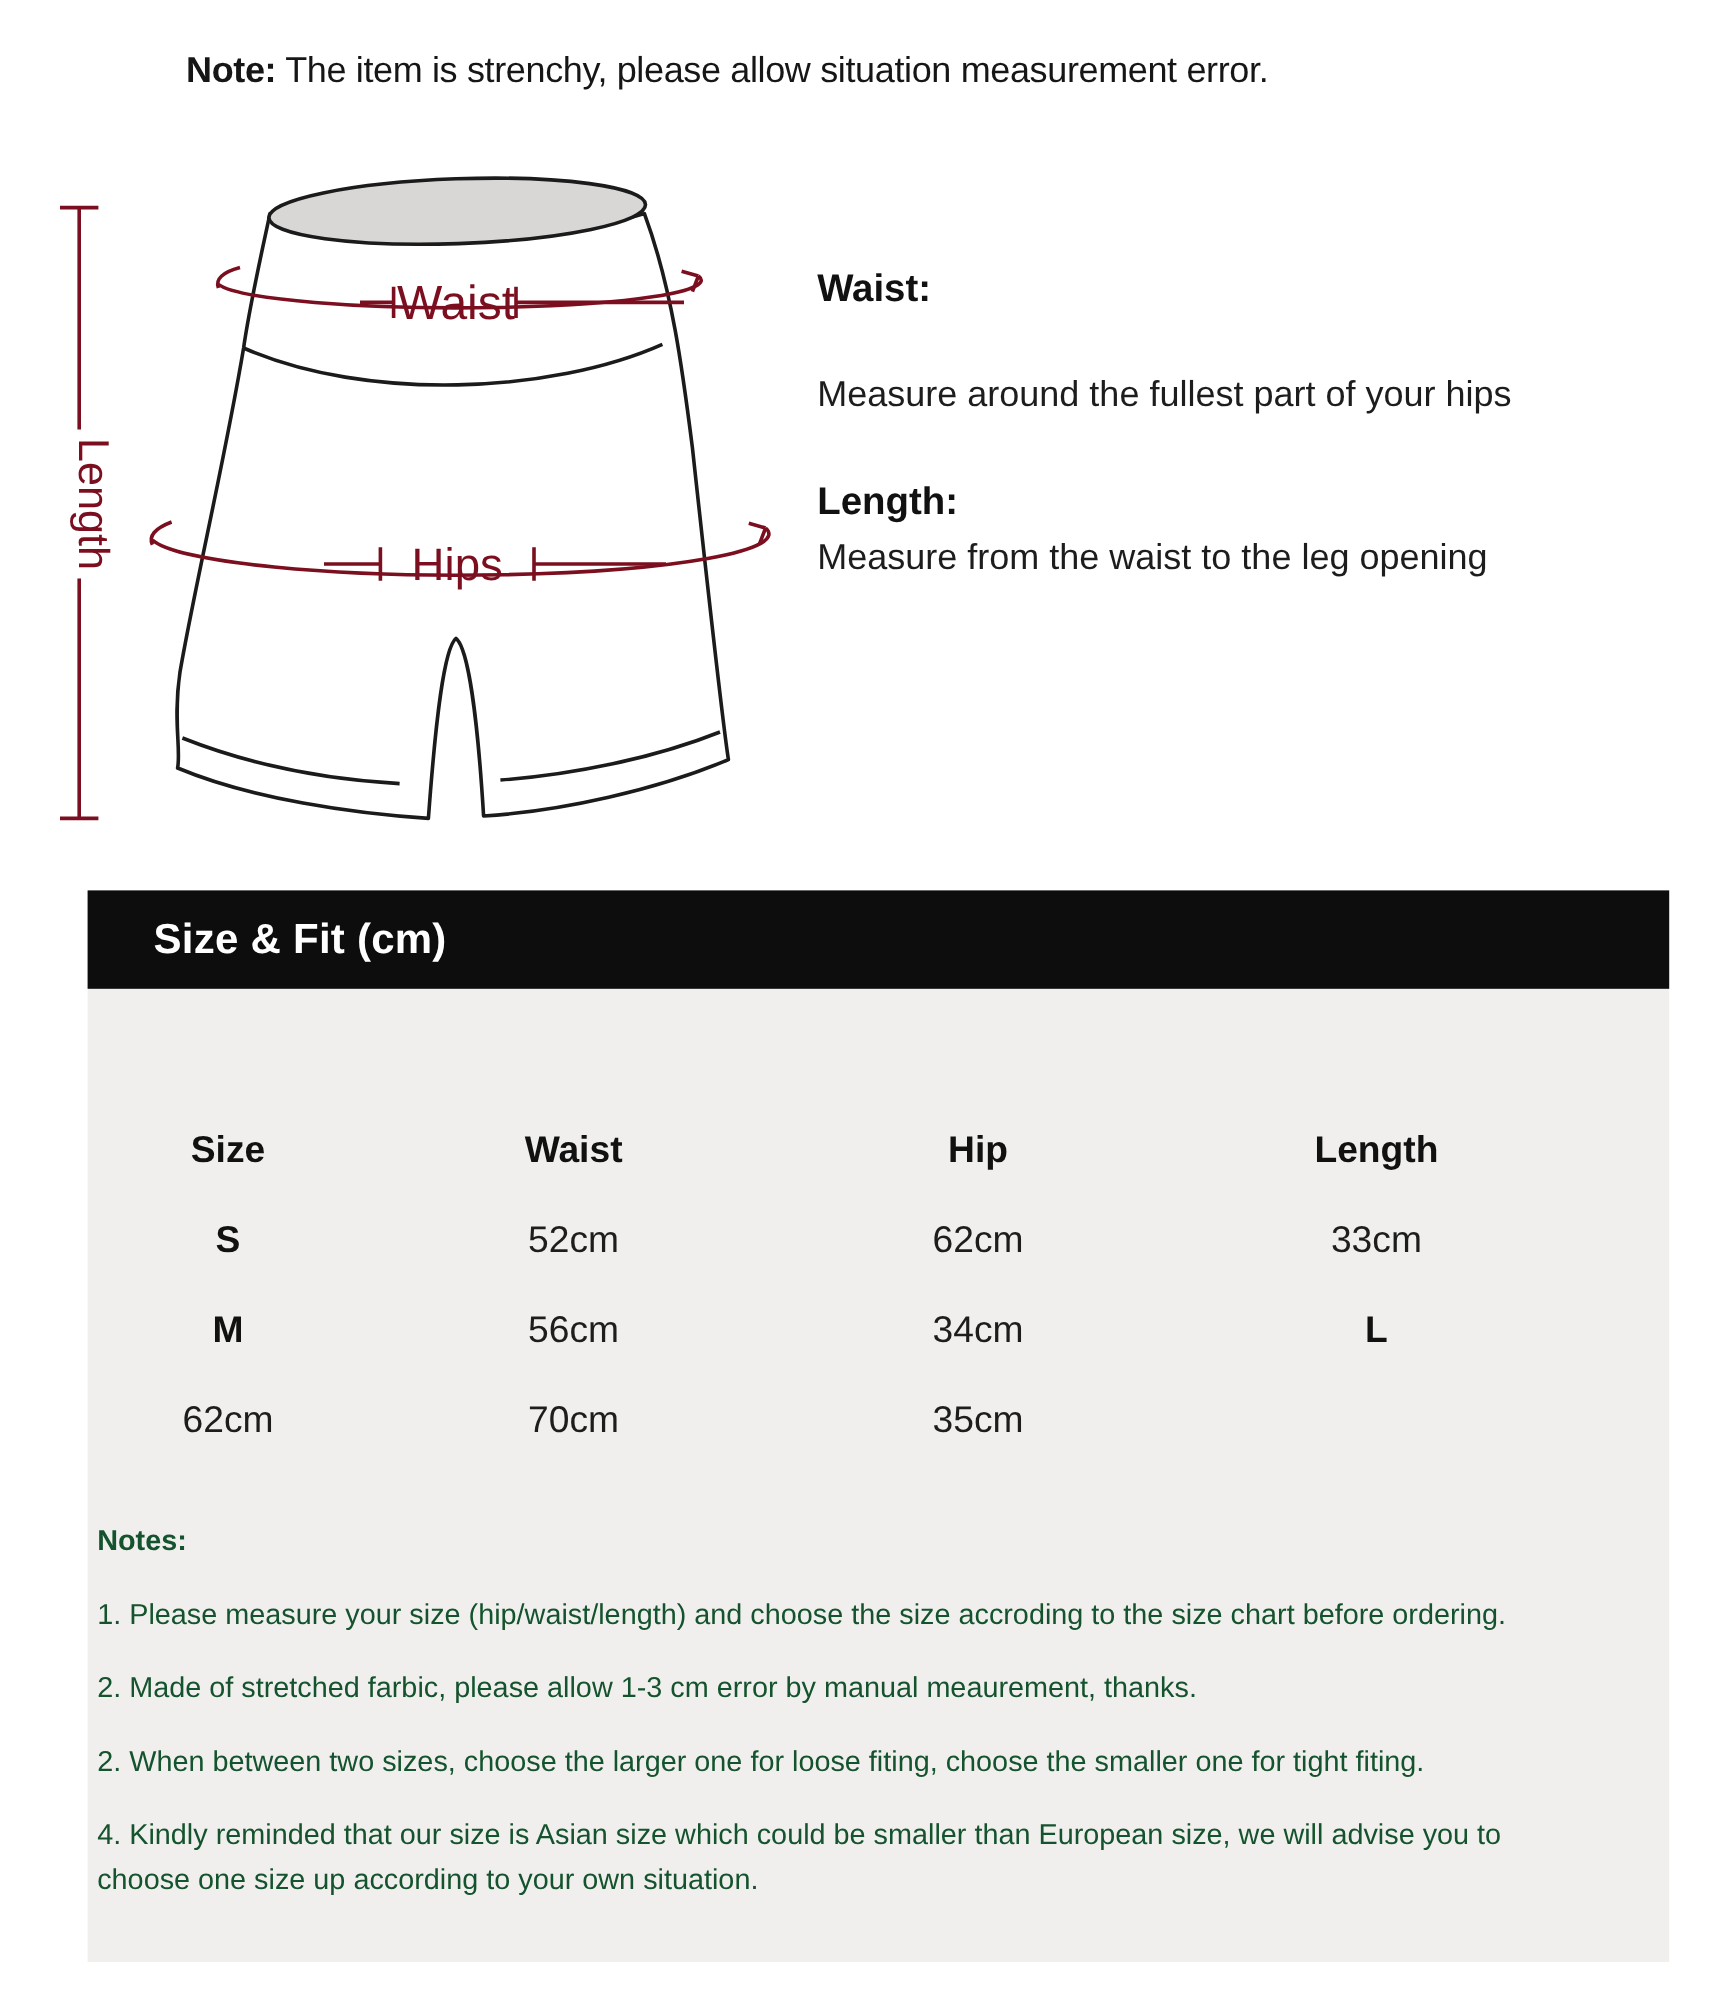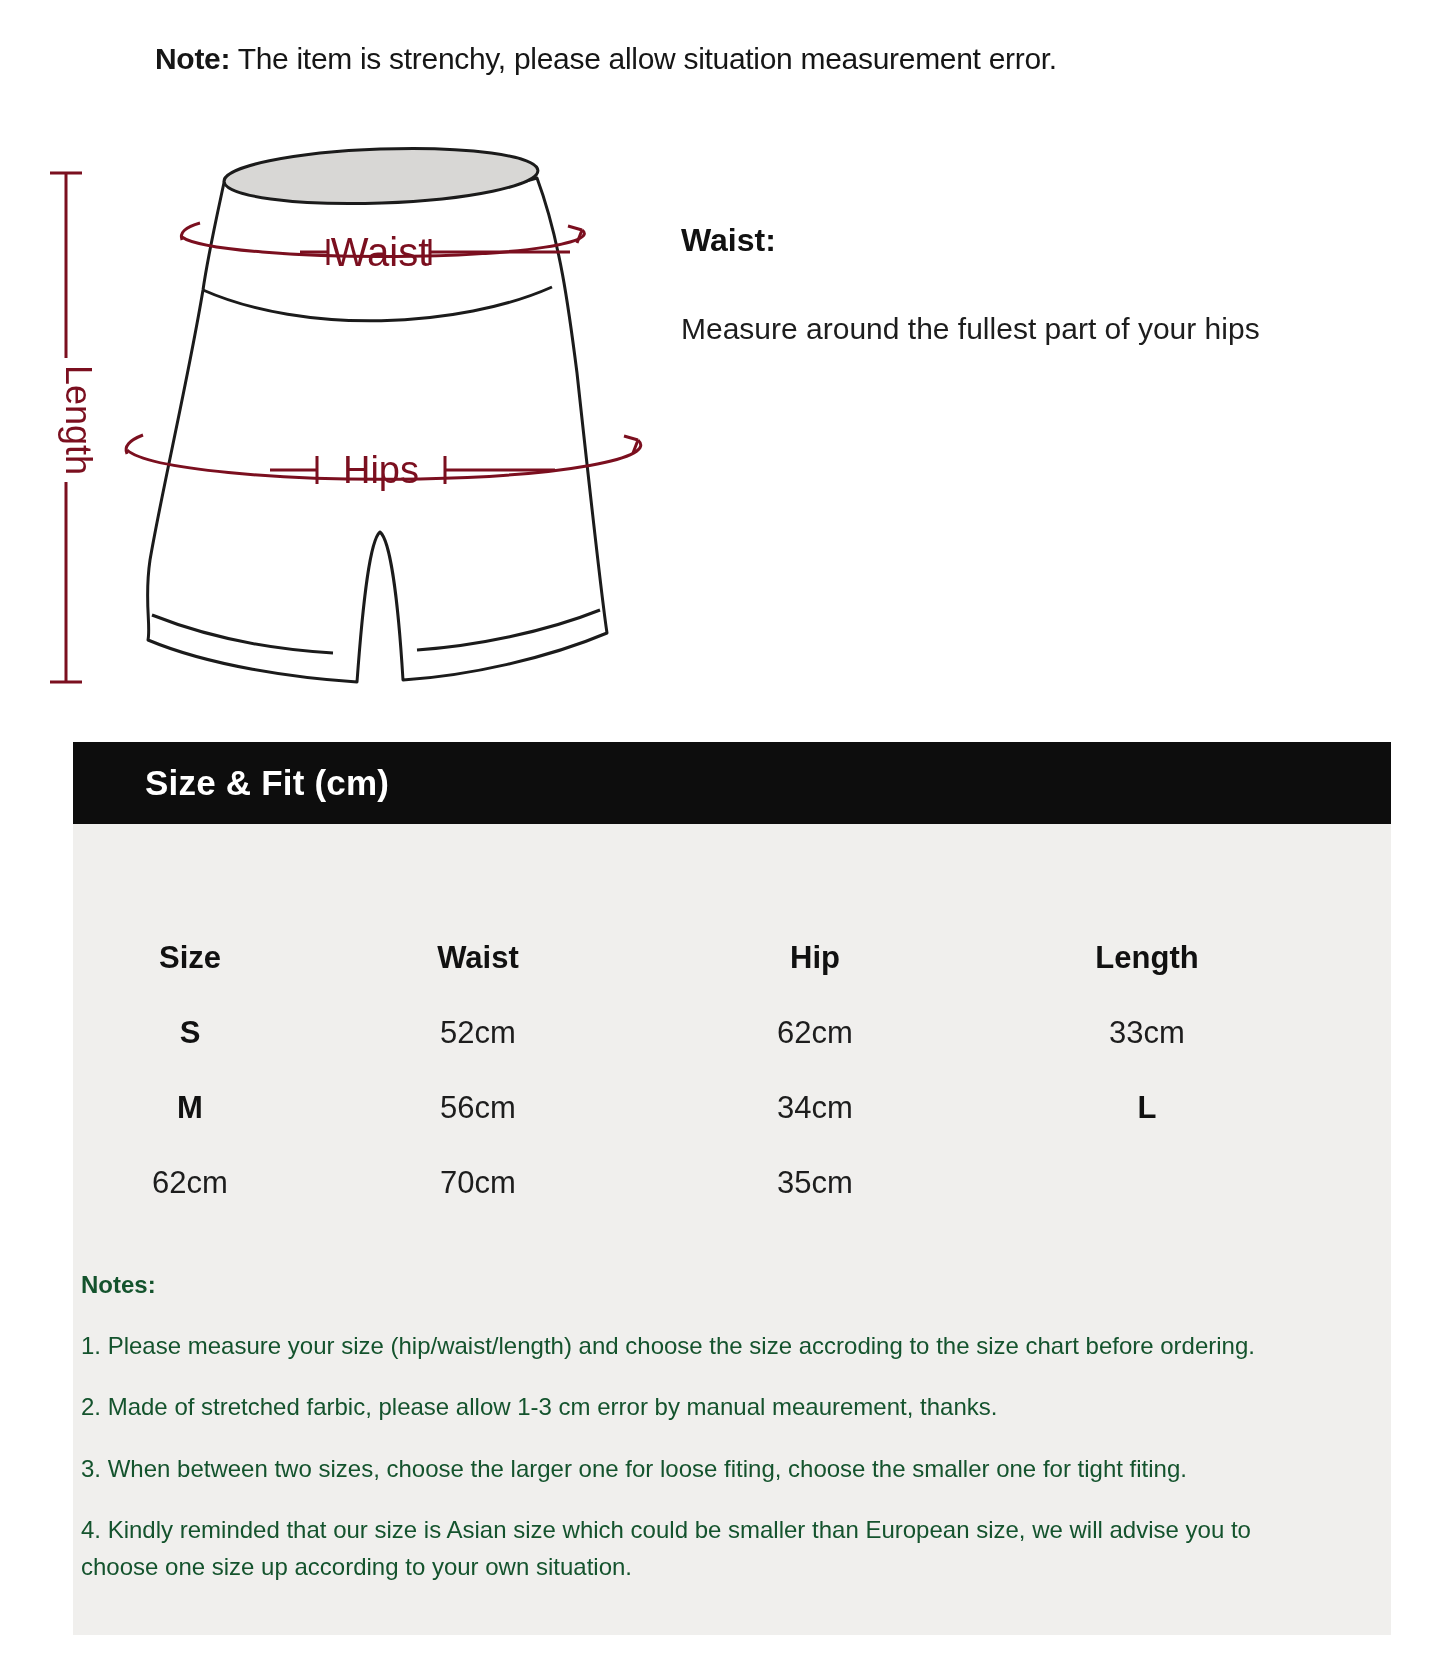--- a/index.html
+++ b/index.html
@@ -36,21 +36,21 @@
 
   
   .size-panel {
     position:absolute; left:73px; top:742px;
     width:1318px; height:893px;
     background:#f0efed;
   }
   .size-bar {
     height:82px; background:#0d0d0d; color:#ffffff;
     display:flex; align-items:center;
-    padding-left:72px; box-sizing:border-box;
+    padding-left:55px; box-sizing:border-box;
     font-size:35px; font-weight:700; letter-spacing:0.2px;
   }
   .size-table {
     display:grid;
     grid-template-columns:234px 342px 332px 332px;
     padding-top:96px;
   }
   .size-table .cell {
     height:75px; display:flex; align-items:center; justify-content:center;
     font-size:31px;
@@ -119,20 +119,24 @@
   <text x="36" y="290" text-anchor="middle" font-size="36" fill="#7b0f1f" font-family="Liberation Sans, sans-serif" transform="rotate(90 36 290)">Length</text>
 </svg>
 
 <div class="guide">
   <div class="guide-block">
     <p class="guide-title">Waist:</p>
   </div>
   <div class="guide-block">
     <p class="guide-desc">Measure around the fullest part of your hips</p>
   </div>
+  <div class="guide-block">
+    <p class="guide-title">Length:</p>
+    <p class="guide-desc">Measure from the waist to the leg opening</p>
+  </div>
 </div>
 
 <div class="size-panel">
   <div class="size-bar">
     <span>Size &amp; Fit (cm)</span>
   </div>
 
   <div class="size-table">
     <div class="cell head">Size</div>
     <div class="cell head">Waist</div>
@@ -151,16 +155,16 @@
     <div class="cell sz">L</div>
     <div class="cell val">62cm</div>
     <div class="cell val">70cm</div>
     <div class="cell val">35cm</div>
   </div>
 
   <div class="notes">
     <p class="notes-title">Notes:</p>
     <p>1. Please measure your size (hip/waist/length) and choose the size accroding to the size chart before ordering.</p>
     <p>2. Made of stretched farbic, please allow 1-3 cm error by manual meaurement, thanks.</p>
-    <p>3. When between two sizes, choose the larger one for loose fiting, choose the smaller one for tight fiting.</p>
+    <p>2. When between two sizes, choose the larger one for loose fiting, choose the smaller one for tight fiting.</p>
     <p>4. Kindly reminded that our size is Asian size which could be smaller than European size, we will advise you to choose one size up according to your own situation.</p>
   </div>
 </div>
 
 </body></html>

